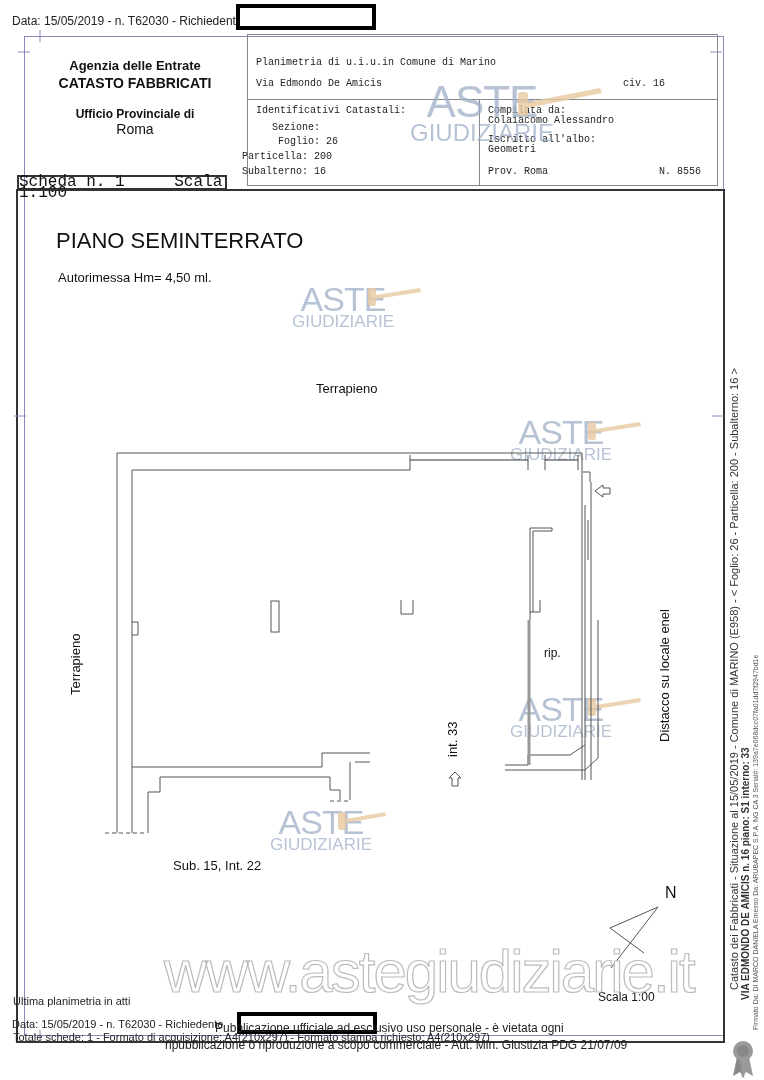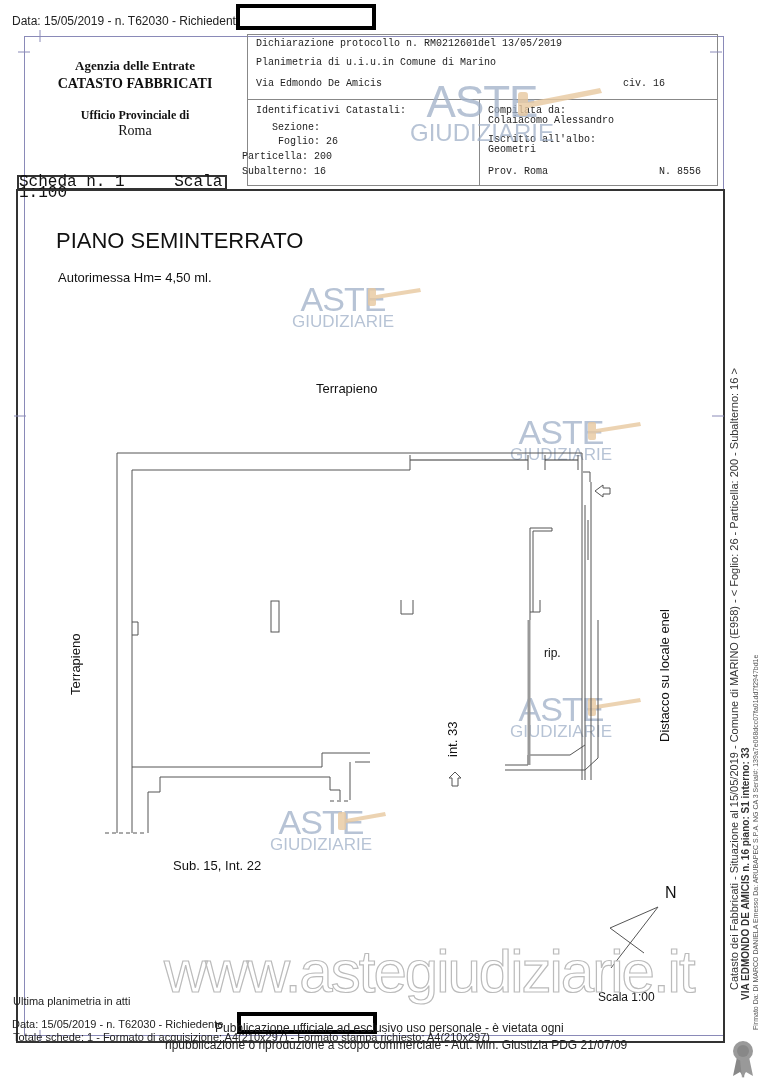--- a/index.html
+++ b/index.html
@@ -1,21 +1,21 @@
 <!DOCTYPE html>
 <html><head>
 <meta charset="utf-8">
 <style>
   html, body { margin:0; padding:0; background:#fff; }
   body { width:764px; height:1080px; position:relative; overflow:hidden; font-family:"Liberation Sans", sans-serif; color:#111; }
   .abs { position:absolute; }
   .hdr-top { left:12px; top:14px; font-size:12px; color:#222; }
   .redact { background:#fff; border:4px solid #000; box-sizing:border-box; }
   .thin-frame { border:1px solid #8a8ab8; box-sizing:border-box; }
-  .agency { left:40px; top:58px; width:190px; text-align:center;font-family:Liberation Serif, serif; }
+  .agency { left:40px; top:58px; width:190px; text-align:center; }
   .agency .a1 { font-size:13px; font-weight:bold; }
   .agency .a2 { font-size:14px; font-weight:bold; margin-top:2px; }
   .agency .a3 { font-size:12px; font-weight:bold; margin-top:16px; }
   .agency .a4 { font-size:14px; }
   .mono { font-family:"Liberation Mono", monospace; font-size:10px; color:#222; }
   .infobox { left:247px; top:34px; width:471px; height:152px; border:1px solid #888; box-sizing:border-box; }
   .scheda { left:17px; top:175px; width:210px; height:15px; border:2px solid #333; box-sizing:border-box; font-family:"Liberation Mono", monospace; font-size:16px; padding-left:0; line-height:11px; }
   .main-frame { left:16px; top:189px; width:709px; height:854px; border:2px solid #333; box-sizing:border-box; }
   .title { left:56px; top:228px; font-size:22px; }
   .label { font-size:13px; }
@@ -36,23 +36,20 @@
 <div class="abs thin-frame" style="left:24px;top:36px;width:700px;height:1000px;"></div>
 
 <div class="abs agency">
   <div class="a1">Agenzia delle Entrate</div>
   <div class="a2">CATASTO FABBRICATI</div>
   <div class="a3">Ufficio Provinciale di</div>
   <div class="a4">Roma</div>
 </div>
 
 <div class="abs infobox">
-  <div class="abs mono" style="left:8px;top:3px;">
-    <span>Dichiarazione protocollo n. RM0212601del  13/05/2019</span>
-  </div>
   <div class="abs mono" style="left:8px;top:22px;">Planimetria di u.i.u.in Comune di Marino</div>
   <div class="abs mono" style="left:8px;top:43px;">Via Edmondo De Amicis</div>
   <div class="abs mono" style="left:375px;top:43px;">civ. 16</div>
   <div class="abs" style="left:0;top:64px;width:469px;border-top:1px solid #888;"></div>
   <div class="abs" style="left:231px;top:64px;height:87px;border-left:1px solid #888;"></div>
   <div class="abs mono" style="left:8px;top:70px;">Identificativi Catastali:</div>
   <div class="abs mono" style="left:24px;top:87px;">Sezione:</div>
   <div class="abs mono" style="left:30px;top:101px;">Foglio: 26</div>
   <div class="abs mono" style="left:-6px;top:116px;">Particella: 200</div>
   <div class="abs mono" style="left:-6px;top:131px;">Subalterno: 16</div>

